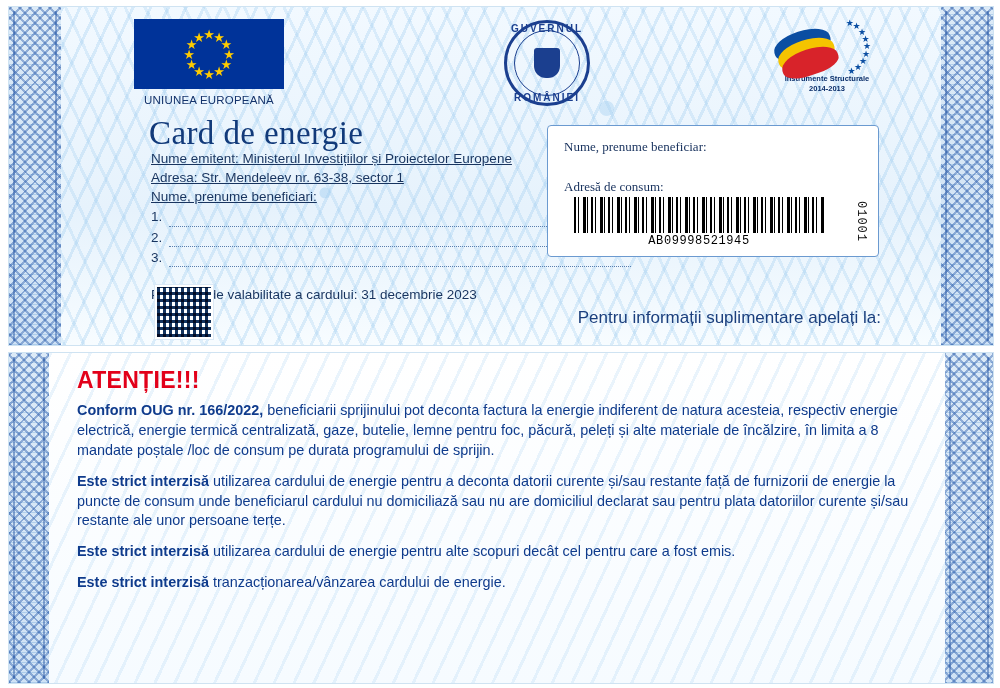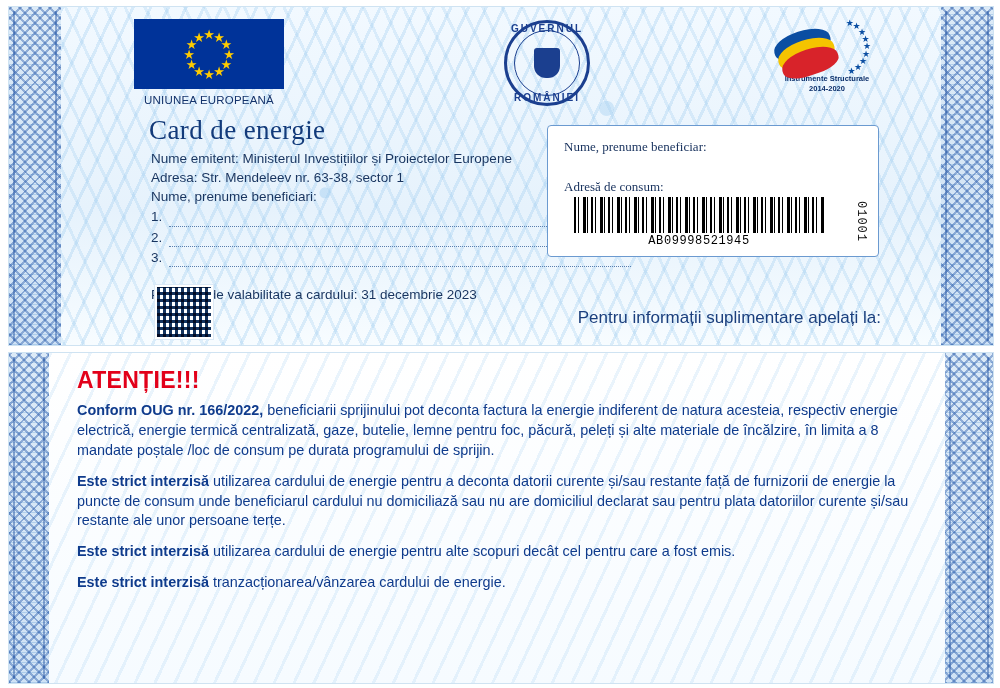--- a/index.html
+++ b/index.html
@@ -190,34 +190,34 @@
     line-height: 1.25;
     margin-top: 1px;
   }
 
   
   .card-title {
     position: absolute;
     left: 88px;
     top: 108px;
     font-family: "Liberation Serif", serif;
-    font-size: 27px;
+    font-size: 33px;
     color: #123a7a;
     letter-spacing: .4px;
   }
   .field-lines {
     position: absolute;
     left: 90px;
     top: 142px;
     width: 480px;
     font-size: 13.5px;
     color: #18345f;
     line-height: 1.42;
   }
-  .field-lines .row { white-space: nowrap; }
+  .field-lines .row { white-space: nowrap; text-decoration: underline; }
   .dotted-row {
     display: flex;
     align-items: flex-end;
     gap: 4px;
     margin-top: 1px;
   }
   .dotted-row .num { width: 14px; }
   .dots {
     flex: 1;
     border-bottom: 1.5px dotted #5a7fae;
@@ -393,21 +393,21 @@
             <span class="si-star" style="left: 31.0344px; top: 6.71758px;">★</span>
             <span class="si-star" style="left: 34.5835px; top: 13.5352px;">★</span>
             <span class="si-star" style="left: 35.9842px; top: 21.0926px;">★</span>
             <span class="si-star" style="left: 35.1141px; top: 28.7293px;">★</span>
             <span class="si-star" style="left: 32.0493px; top: 35.7779px;">★</span>
             <span class="si-star" style="left: 27.0575px; top: 41.6224px;">★</span>
             <span class="si-star" style="left: 20.5752px; top: 45.7522px;">★</span>
           </div>
       </div>
       <div class="si-caption">Instrumente Structurale</div>
-      <div class="si-caption">2014-2020</div>
+      <div class="si-caption">2014-2013</div>
     </div>
 
     <div class="card-title">Card de energie</div>
 
     <div class="field-lines">
       <div class="row">Nume emitent: Ministerul Investițiilor și Proiectelor Europene</div>
       <div class="row">Adresa: Str. Mendeleev nr. 63-38, sector 1</div>
       <div class="row">Nume, prenume beneficiari:</div>
 
       <div class="dotted-row">

